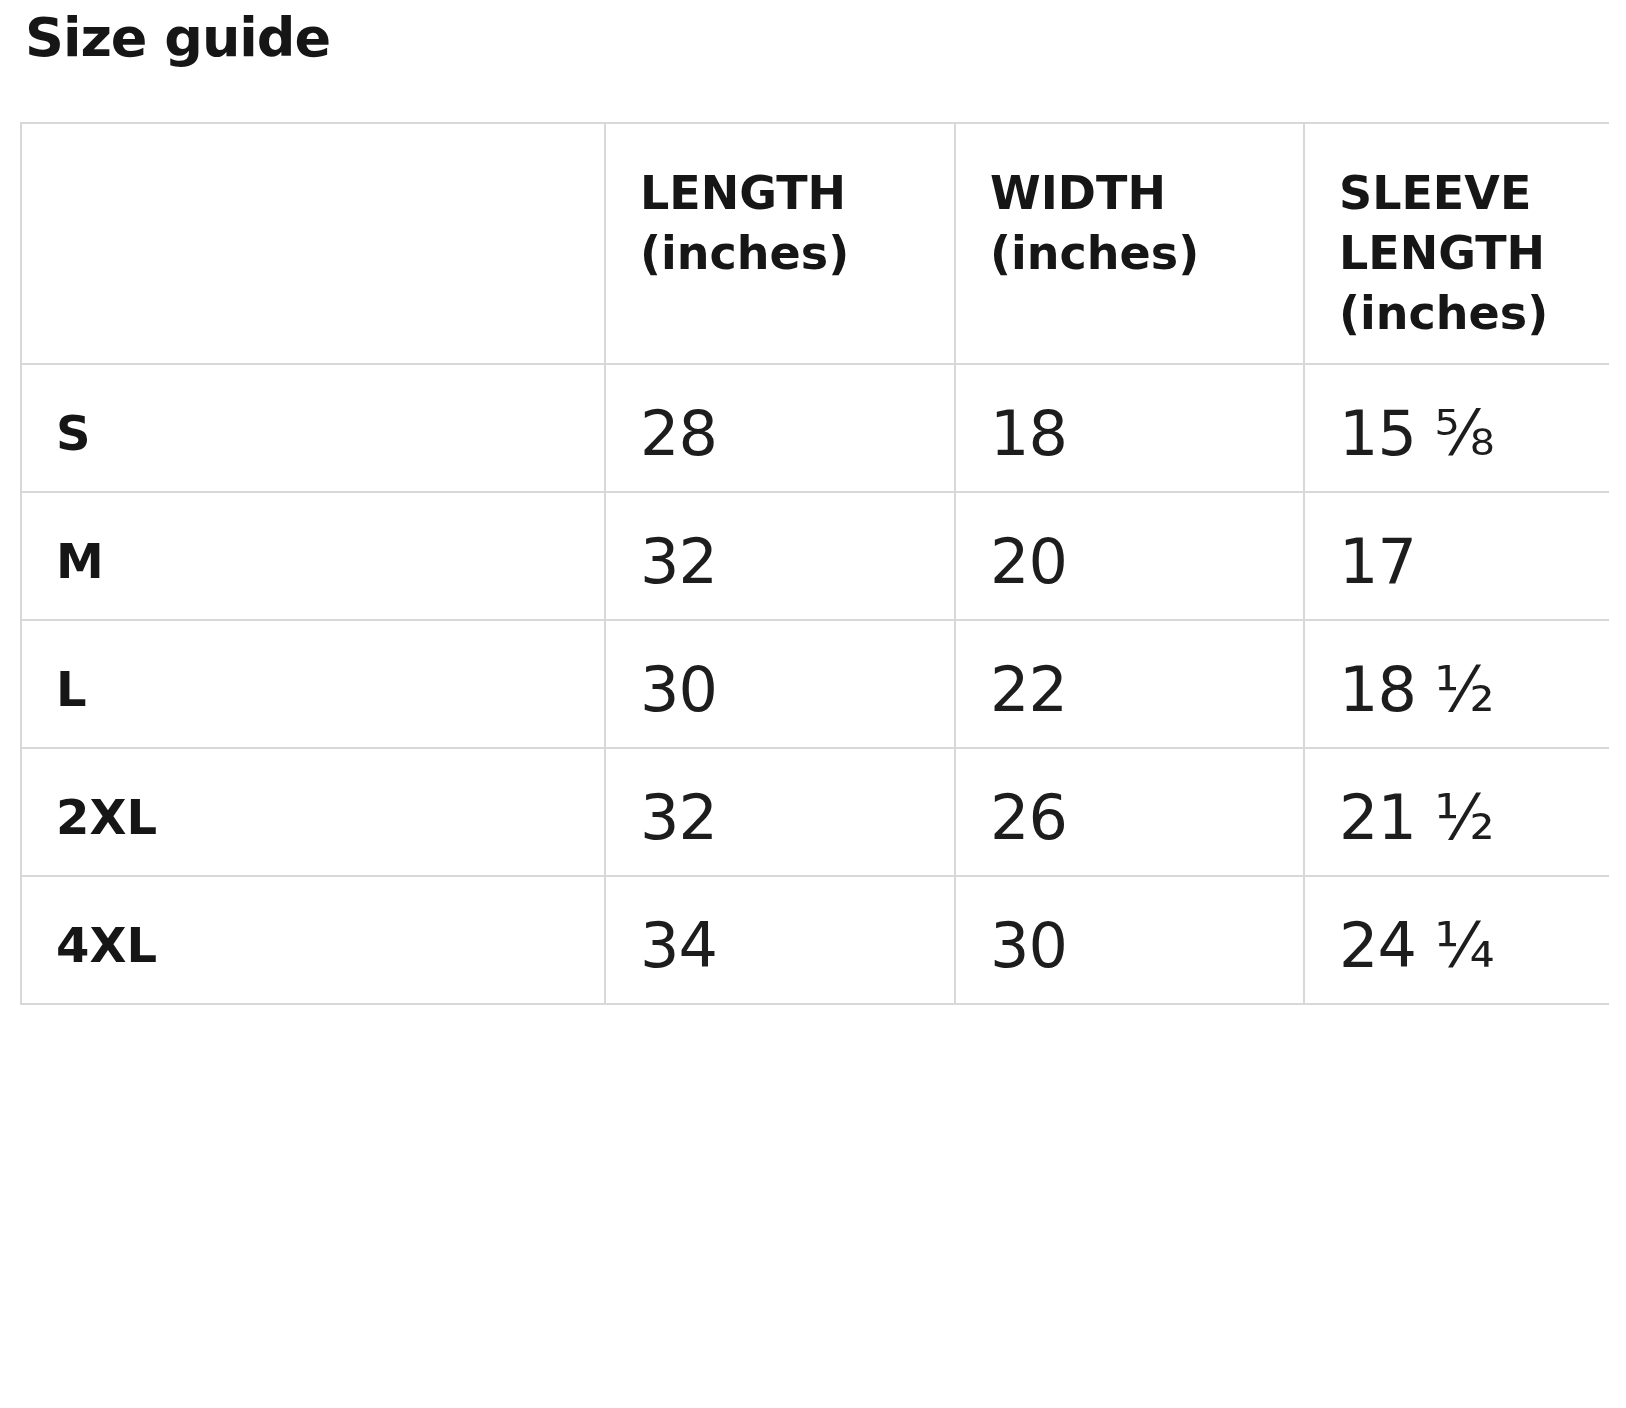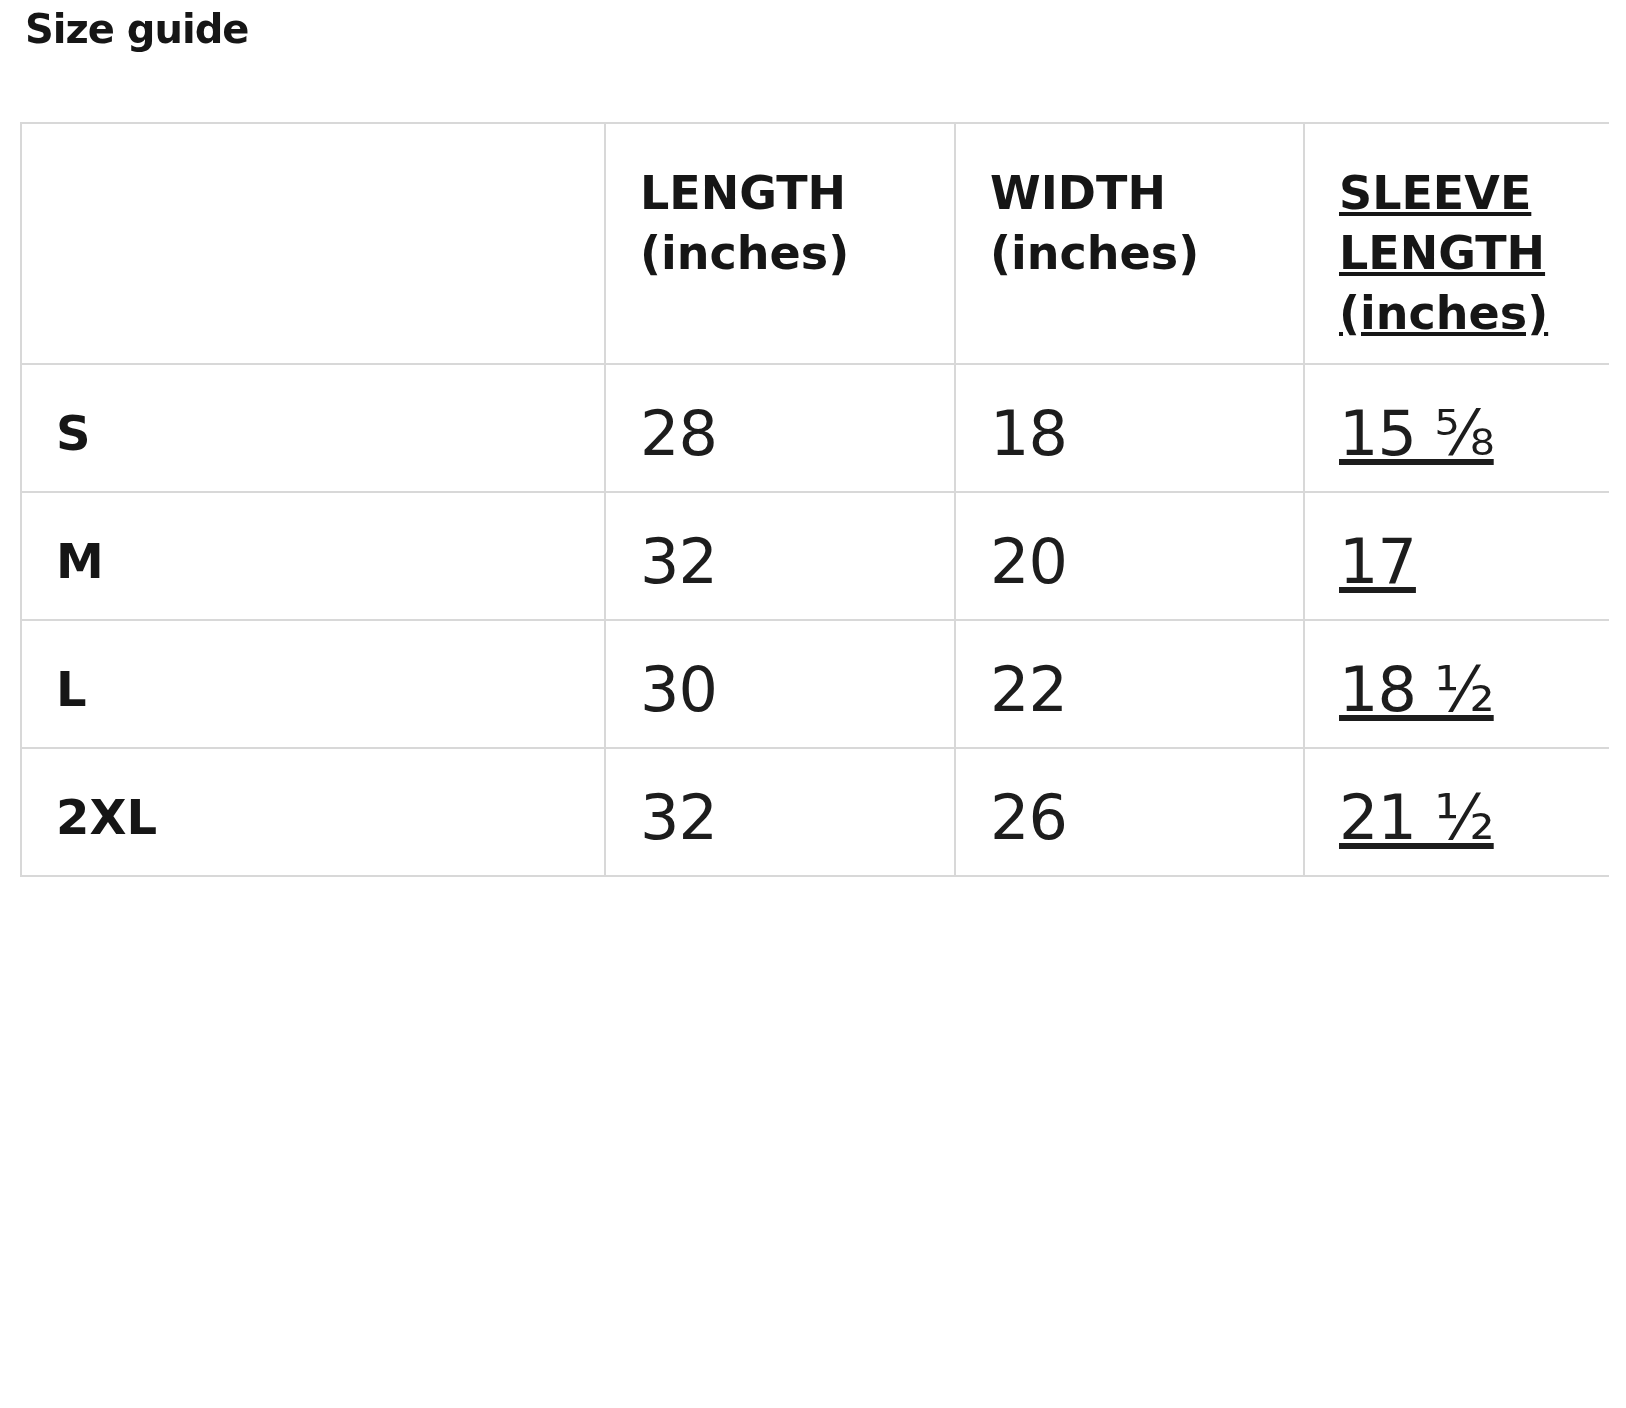--- a/index.html
+++ b/index.html
@@ -12,21 +12,21 @@
     height: 1408px;
     position: relative;
     font-family: "DejaVu Sans", "Liberation Sans", sans-serif;
     color: #1d1d1d;
     overflow: hidden;
   }
   .page-title {
     position: absolute;
     left: 25px;
     top: 6px;
-    font-size: 40px;
+    font-size: 54px;
     font-weight: 700;
     letter-spacing: -1px;
     color: #161616;
     white-space: nowrap;
   }
   table.size-table {
     position: absolute;
     left: 20px;
     top: 122px;
     width: 1588px;
@@ -36,21 +36,20 @@
   .size-table th,
   .size-table td {
     border: 2px solid #d8d8d8;
     text-align: left;
     box-sizing: border-box;
   }
   
   .size-table th:last-child,
   .size-table td:last-child {
     border-right: none;
-    text-decoration: underline;
   }
   tr.header-row {
     height: 233px;
   }
   tr.header-row th {
     vertical-align: top;
     padding: 40px 12px 20px 34px;
     font-size: 46px;
     font-weight: 700;
     line-height: 1.3;
@@ -126,14 +125,20 @@
       <td>30</td>
       <td>22</td>
       <td>18 ½</td>
     </tr>
     <tr class="data-row">
       <th class="size-cell">2XL</th>
       <td>32</td>
       <td>26</td>
       <td>21 ½</td>
     </tr>
+    <tr class="data-row">
+      <th class="size-cell">4XL</th>
+      <td>34</td>
+      <td>30</td>
+      <td>24 ¼</td>
+    </tr>
   </tbody>
 </table>
 
 </body></html>

